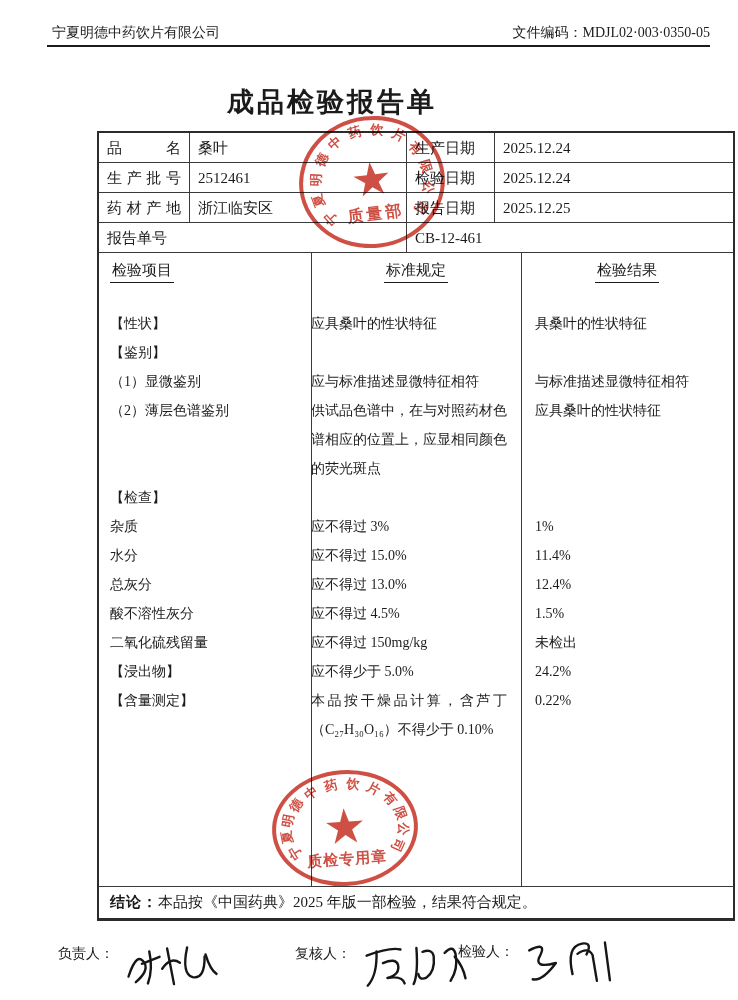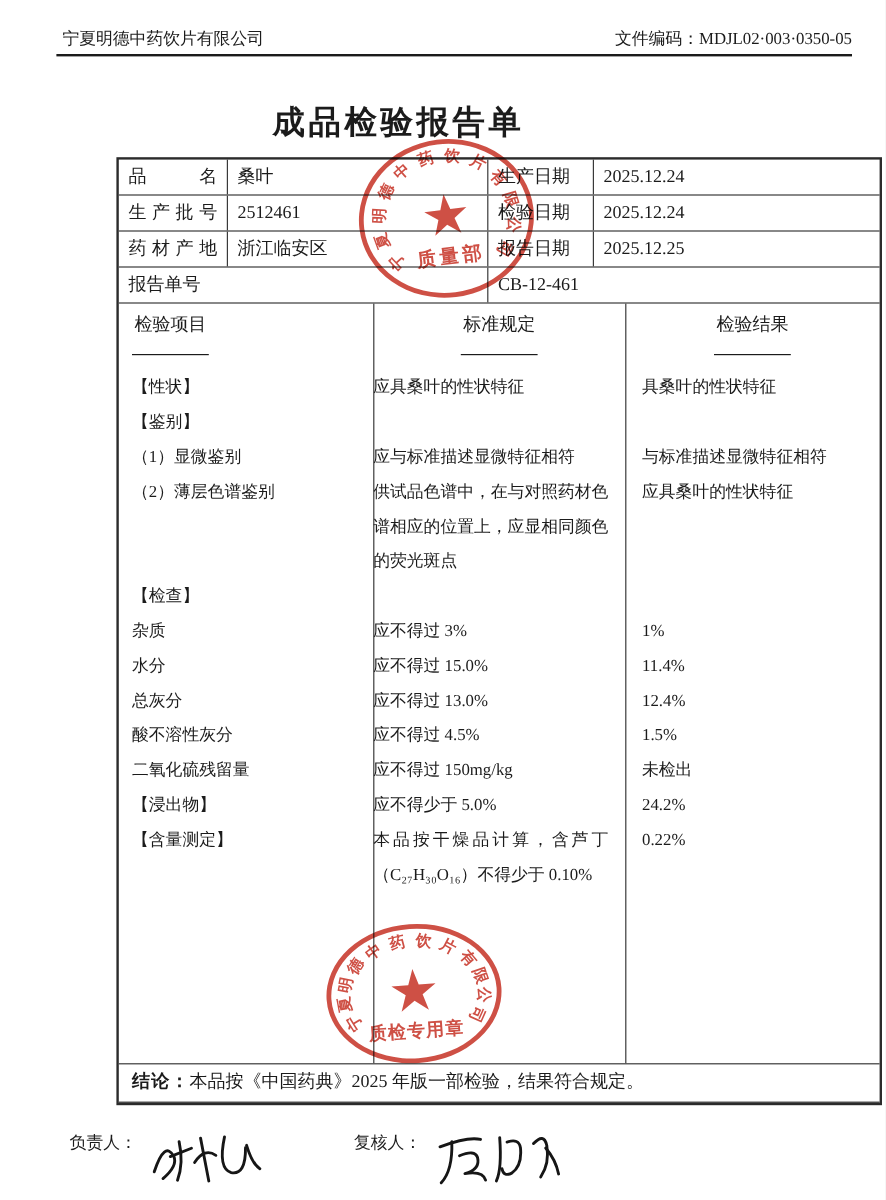--- a/index.html
+++ b/index.html
@@ -26,21 +26,21 @@
   .ic.bl { border-left:1px solid #3a3a3a; }
   .jl { text-align:justify; text-align-last:justify; }
   
   #main { position:relative; height:634px; border-bottom:1px solid #3a3a3a; }
   .vline { position:absolute; top:0; bottom:0; width:1px; background:#3a3a3a; }
   #vl1 { left:212px; } #vl2 { left:422px; }
   .mhead { display:grid; grid-template-columns:212px 210px 212px; height:34px;
            padding-top:8px; font-size:15px; }
   .mhead .h { text-align:center; }
   .mhead .h:first-child { text-align:left; padding-left:11px; }
-  .mhead .h span { border-bottom:1px solid #1b1b1b; padding:0 2px 16px 2px; }
+  .mhead .h span { border-bottom:1px solid #1b1b1b; padding:0 2px 4px 2px; }
   #mrows { margin-top:22px; }
   .mrow { display:grid; grid-template-columns:212px 210px 212px; min-height:29px; }
   .mc { line-height:29px; font-size:14px; }
   .mc.item { padding-left:11px; }
   .mc.std  { padding-right:14px; text-align:justify; text-justify:inter-character; }
   .mc.res  { padding-left:14px; padding-right:10px; }
   
   #concl { height:32px; line-height:31px; border-top:0; font-size:15px;
            padding-left:11px; border-bottom:1px solid #2b2b2b; }
   #concl b { letter-spacing:1px; }
@@ -234,15 +234,24 @@
       <svg width="118" height="58" viewBox="0 0 118 58" style="transform:rotate(-2deg)" aria-label="庄丽娟">
         <path d="M10,18 q24,-8 34,-5"></path>
         <path d="M20,14 q0,24 -10,34"></path>
         <path d="M26,26 q13,-5 15,2 q2,10 -11,13 q15,-2 17,6"></path>
         <path d="M60,12 q1,26 -4,36"></path>
         <path d="M66,16 q10,-3 11,5 q1,15 -8,21 q-7,3 -8,-4"></path>
         <path d="M88,18 q9,-9 11,2 q2,15 -6,26"></path>
         <path d="M98,22 q8,10 10,22"></path>
       </svg>
     </div>
+    <div class="sg" style="left:408px;top:10px;">
+      <span class="lb">检验人：</span>
+      <svg width="110" height="60" viewBox="0 0 110 60" style="transform:rotate(-3deg)" aria-label="马丽">
+        <path d="M10,14 q18,-8 11,5 q-9,14 15,9 q-15,18 -24,15"></path>
+        <path d="M52,40 q-5,-28 11,-30 q11,-1 4,11"></path>
+        <path d="M58,20 q11,-7 15,2 l3,26"></path>
+        <path d="M86,10 l3,38"></path>
+      </svg>
+    </div>
   </div>
 
 </div>
 
 </body></html>

